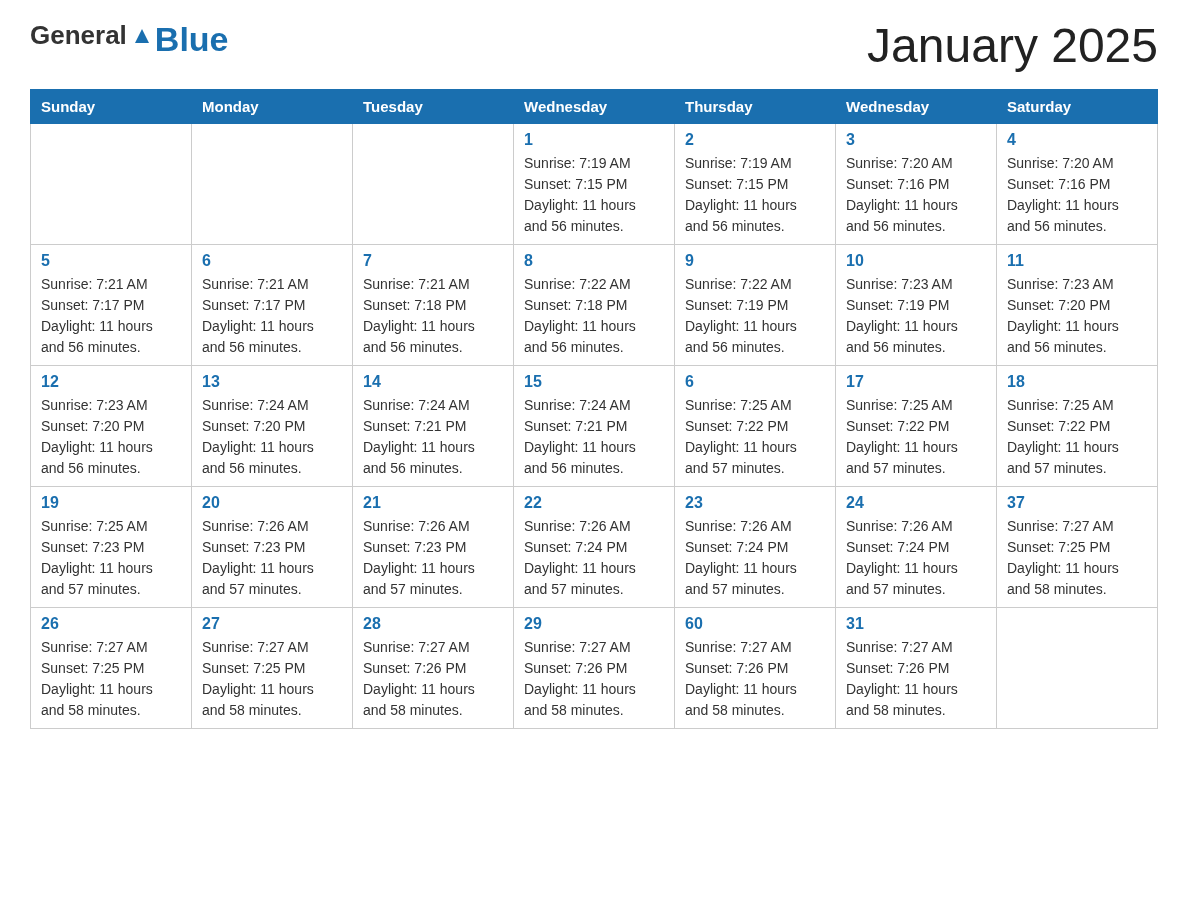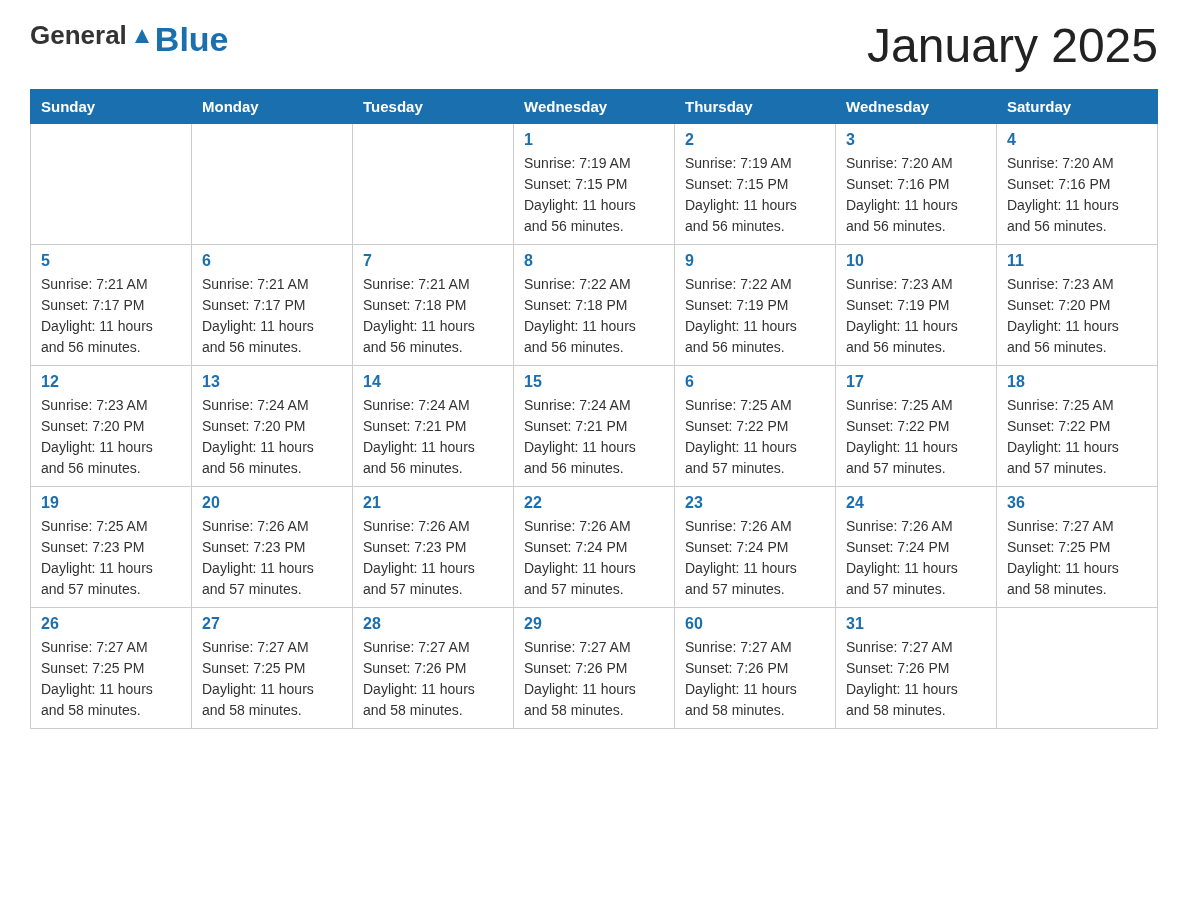--- a/index.html
+++ b/index.html
@@ -283,21 +283,21 @@
 and 57 minutes.</div>
         </td>
         <td>
           <span class="day-number">24</span>
           <div class="day-info" style="white-space: pre-line;">Sunrise: 7:26 AM
 Sunset: 7:24 PM
 Daylight: 11 hours
 and 57 minutes.</div>
         </td>
         <td>
-          <span class="day-number">36</span>
+          <span class="day-number">37</span>
           <div class="day-info" style="white-space: pre-line;">Sunrise: 7:27 AM
 Sunset: 7:25 PM
 Daylight: 11 hours
 and 58 minutes.</div>
         </td>
       </tr>
       <tr>
         <td>
           <span class="day-number">26</span>
           <div class="day-info" style="white-space: pre-line;">Sunrise: 7:27 AM

